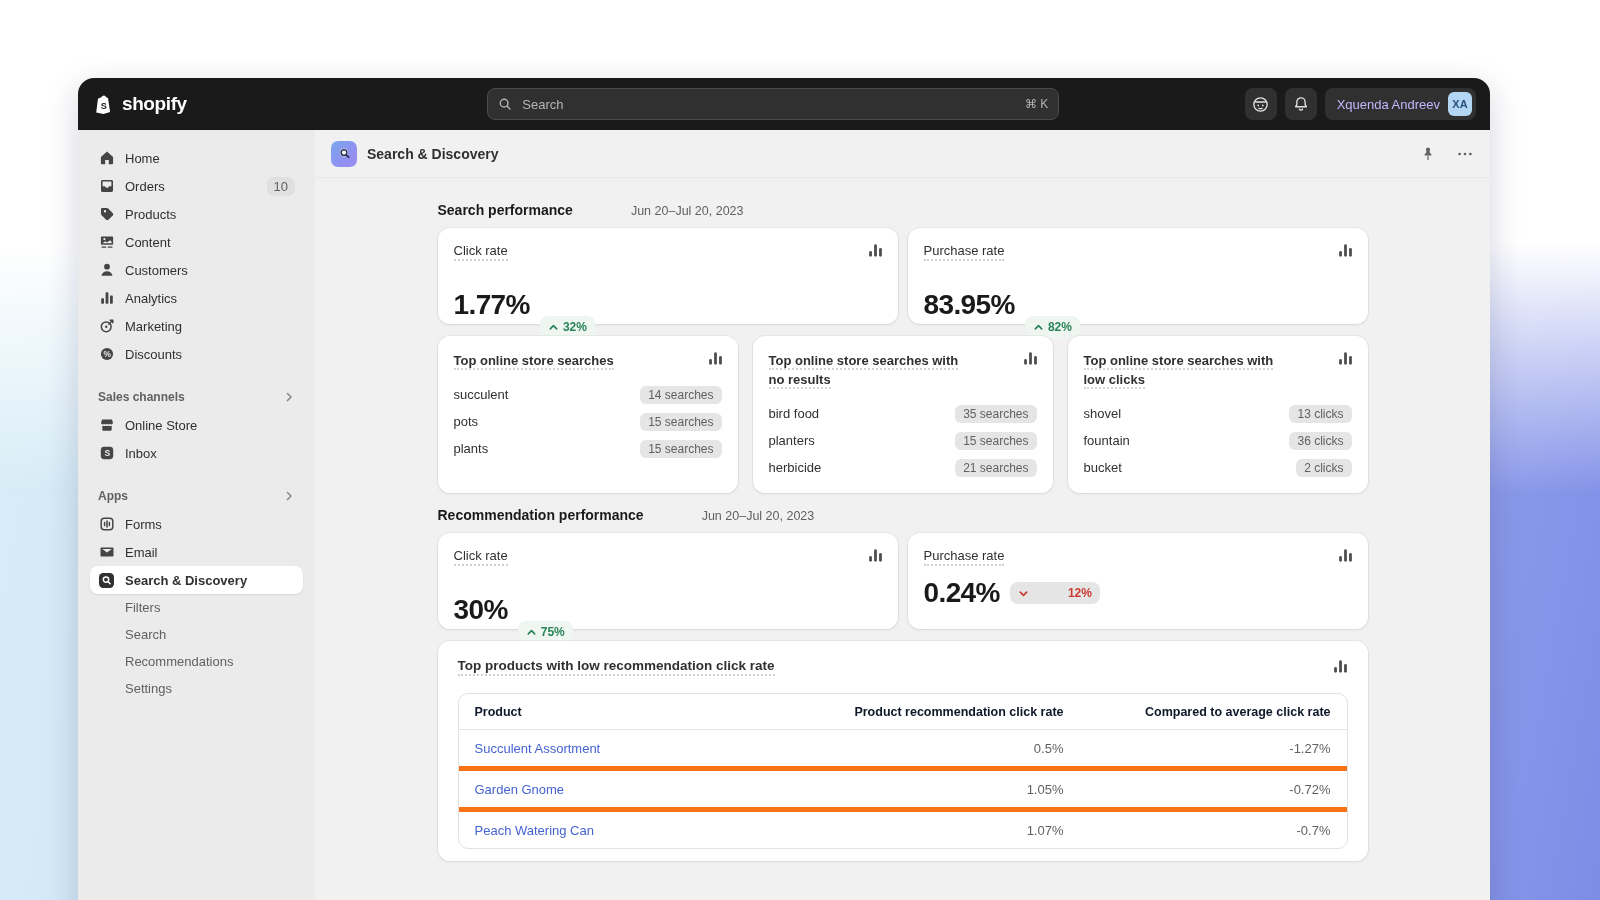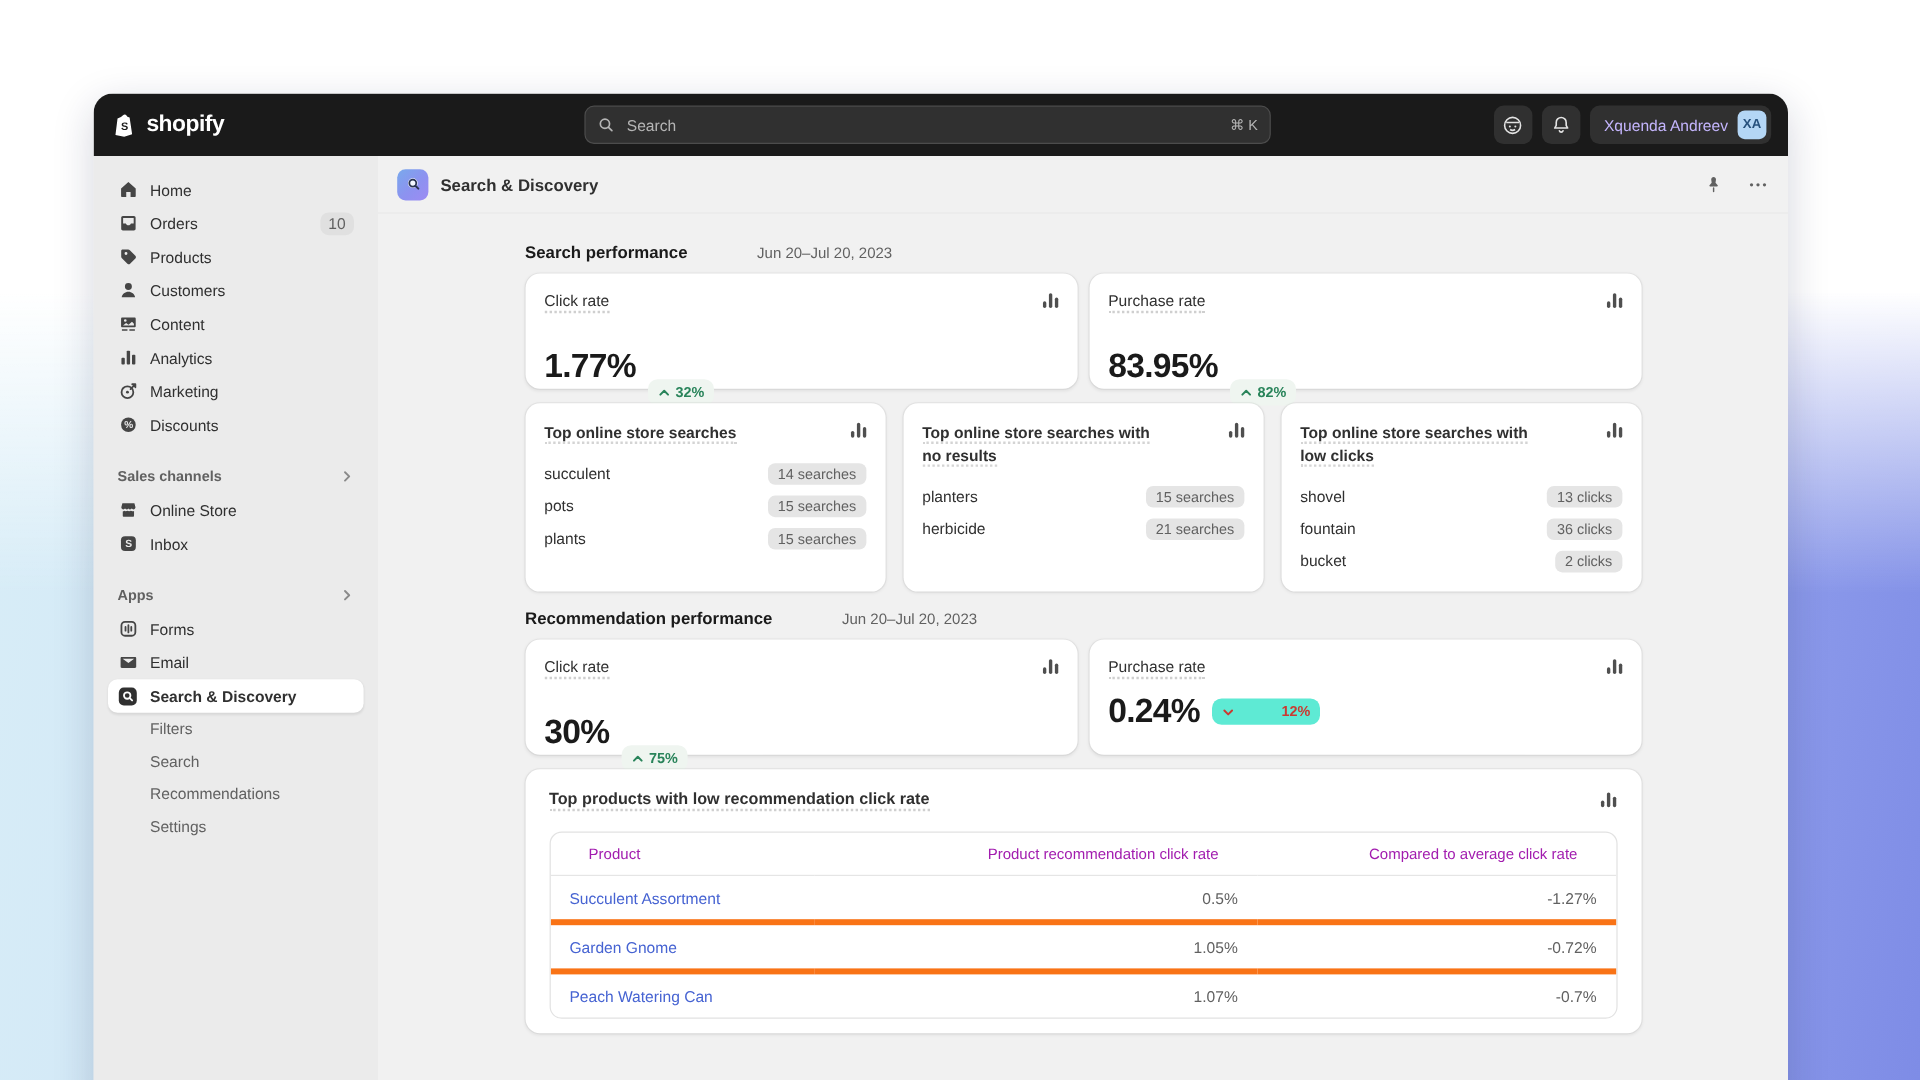--- a/index.html
+++ b/index.html
@@ -64,37 +64,37 @@
   .card{background:#fff;border-radius:12px;box-shadow:0 0 0 1px rgba(0,0,0,.04),0 1px 3px rgba(26,26,26,.08);
     box-sizing:border-box;position:relative;}
   .metric-row{display:flex;gap:10px;margin-bottom:12px;}
   .metric-card{flex:1;height:96px;padding:15px 16px;}
   .dotted{width:fit-content;border-bottom:2px dotted #cfcfcf;padding-bottom:1px;}
   .metric-label{font-size:13px;color:#303030;}
   .metric-value-row{display:flex;align-items:center;gap:10px;margin-top:11px;}
   .metric-value{font-size:28px;font-weight:700;color:#1a1a1a;letter-spacing:-.6px;}
   .delta{display:inline-flex;align-items:center;gap:4px;font-size:12px;font-weight:600;border-radius:8px;padding:4px 8px;}
   .delta.up{color:#29845a;background:#eff5f0;margin-top:44px;}
-  .delta.down{color:#ca3a31;background:#5eead4;gap:39px;}
+  .delta.down{color:#ca3a31;background:#e5e5e5;gap:39px;}
   .card-chart-icon{position:absolute;top:15px;right:15px;}
 
   .lists-row{display:flex;gap:15px;margin-bottom:14px;align-items:stretch;}
   .list-card{flex:1;padding:15px 16px 12px;min-height:152px;}
   .list-title{font-size:13px;font-weight:600;color:#303030;line-height:19px;max-width:190px;}
   .list-title span{border-bottom:2px dotted #d4d4d4;}
   .list-rows{margin-top:11px;}
   .list-row{display:flex;justify-content:space-between;align-items:center;height:27px;}
   .term{font-size:13px;color:#303030;}
   .count{font-size:12px;color:#616161;background:#e5e5e5;border-radius:6px;padding:2px 8px;margin-left:28px;}
 
   .table-card{padding:17px 20px 12px;margin-bottom:22px;}
   .table-title{font-size:13.5px;font-weight:600;color:#303030;}
   .table-wrap{margin-top:17px;border:1px solid #e2e2e2;border-radius:10px;overflow:hidden;}
   table{width:100%;border-collapse:collapse;font-size:13px;}
-  th{height:35px;font-weight:400;color:#a21caf;padding:0 32px;border-bottom:1px solid #e5e5e5;font-size:12.5px;}
+  th{height:35px;font-weight:700;color:#0f172a;padding:0 16px;border-bottom:1px solid #e5e5e5;font-size:12.5px;}
   th.left{text-align:left;}
   th.right,td.right{text-align:right;}
   td{height:36px;padding:0 16px;border-bottom:5px solid #f97316;}
   tr:last-child td{border-bottom:none;}
   td.num{color:#616161;}
   .link{color:#4663d2;cursor:pointer;}
   .col-rate{width:305px;}
   .col-cmp{width:235px;}
 </style>
 </head>
@@ -179,34 +179,34 @@
           <svg width="16" height="16" viewBox="0 0 16 16" fill="#454545">
               <path fill-rule="evenodd" d="M2 3.1C2 2.5 2.5 2 3.1 2h4.7c.5 0 1 .2 1.4.6l4.6 4.6c.6.6.6 1.6 0 2.2l-4.4 4.4c-.6.6-1.6.6-2.2 0L2.6 9.2A2 2 0 0 1 2 7.8V3.1Zm4 3.3a1.2 1.2 0 1 0 0-2.4 1.2 1.2 0 0 0 0 2.4Z"></path>
             </svg>
         </span>
         <span>Products</span>
       </div>
 
       <div class="nav-item">
         <span class="nav-ic">
           <svg width="16" height="16" viewBox="0 0 16 16" fill="#454545">
-              <path d="M8 7.6a2.9 2.9 0 1 0 0-5.8 2.9 2.9 0 0 0 0 5.8Zm-5.6 6.2c.5-2.7 2.8-4.6 5.6-4.6s5.1 1.9 5.6 4.6H2.4Z"></path>
-            </svg>
-        </span>
-        <span>Customers</span>
-      </div>
-
-      <div class="nav-item">
-        <span class="nav-ic">
-          <svg width="16" height="16" viewBox="0 0 16 16" fill="#454545">
               <path fill-rule="evenodd" d="M2.9 2.6h10.2c.6 0 1 .4 1 1v6.2c0 .6-.4 1-1 1H2.9c-.6 0-1-.4-1-1V3.6c0-.6.4-1 1-1Zm2.5 3.6a1.1 1.1 0 1 0 0-2.2 1.1 1.1 0 0 0 0 2.2Zm-1.9 3 2.6-2 2 1.4 2.9-2.4 1.6 1.5v1.5H3.5Z"></path>
               <path d="M2.6 12.4h4.6v1.3H2.6zM8.8 12.4h4.6v1.3H8.8z"></path>
             </svg>
         </span>
         <span>Content</span>
+      </div>
+
+      <div class="nav-item">
+        <span class="nav-ic">
+          <svg width="16" height="16" viewBox="0 0 16 16" fill="#454545">
+              <path d="M8 7.6a2.9 2.9 0 1 0 0-5.8 2.9 2.9 0 0 0 0 5.8Zm-5.6 6.2c.5-2.7 2.8-4.6 5.6-4.6s5.1 1.9 5.6 4.6H2.4Z"></path>
+            </svg>
+        </span>
+        <span>Customers</span>
       </div>
 
       <div class="nav-item">
         <span class="nav-ic">
           <svg width="16" height="16" viewBox="0 0 16 16" fill="#454545">
               <rect x="2.2" y="8.2" width="2.8" height="5.6" rx=".8"></rect>
               <rect x="6.6" y="2.2" width="2.8" height="11.6" rx=".8"></rect>
               <rect x="11" y="5.6" width="2.8" height="8.2" rx=".8"></rect>
             </svg>
         </span>
@@ -422,20 +422,24 @@
             <div class="card list-card">
               <div class="list-title"><span>Top online store searches with no results</span></div>
               <span class="card-chart-icon">
                 <svg width="15" height="15" viewBox="0 0 16 16" fill="#4f4f4f">
                     <rect x="1.2" y="8.6" width="3" height="6" rx="1.5"></rect>
                     <rect x="6.5" y="1.4" width="3" height="13.2" rx="1.5"></rect>
                     <rect x="11.8" y="5.2" width="3" height="9.4" rx="1.5"></rect>
                   </svg>
               </span>
               <div class="list-rows">
+                <div class="list-row">
+                  <span class="term">bird food</span>
+                  <span class="count">35 searches</span>
+                </div>
                 <div class="list-row">
                   <span class="term">planters</span>
                   <span class="count">15 searches</span>
                 </div>
                 <div class="list-row">
                   <span class="term">herbicide</span>
                   <span class="count">21 searches</span>
                 </div>
               </div>
             </div>

